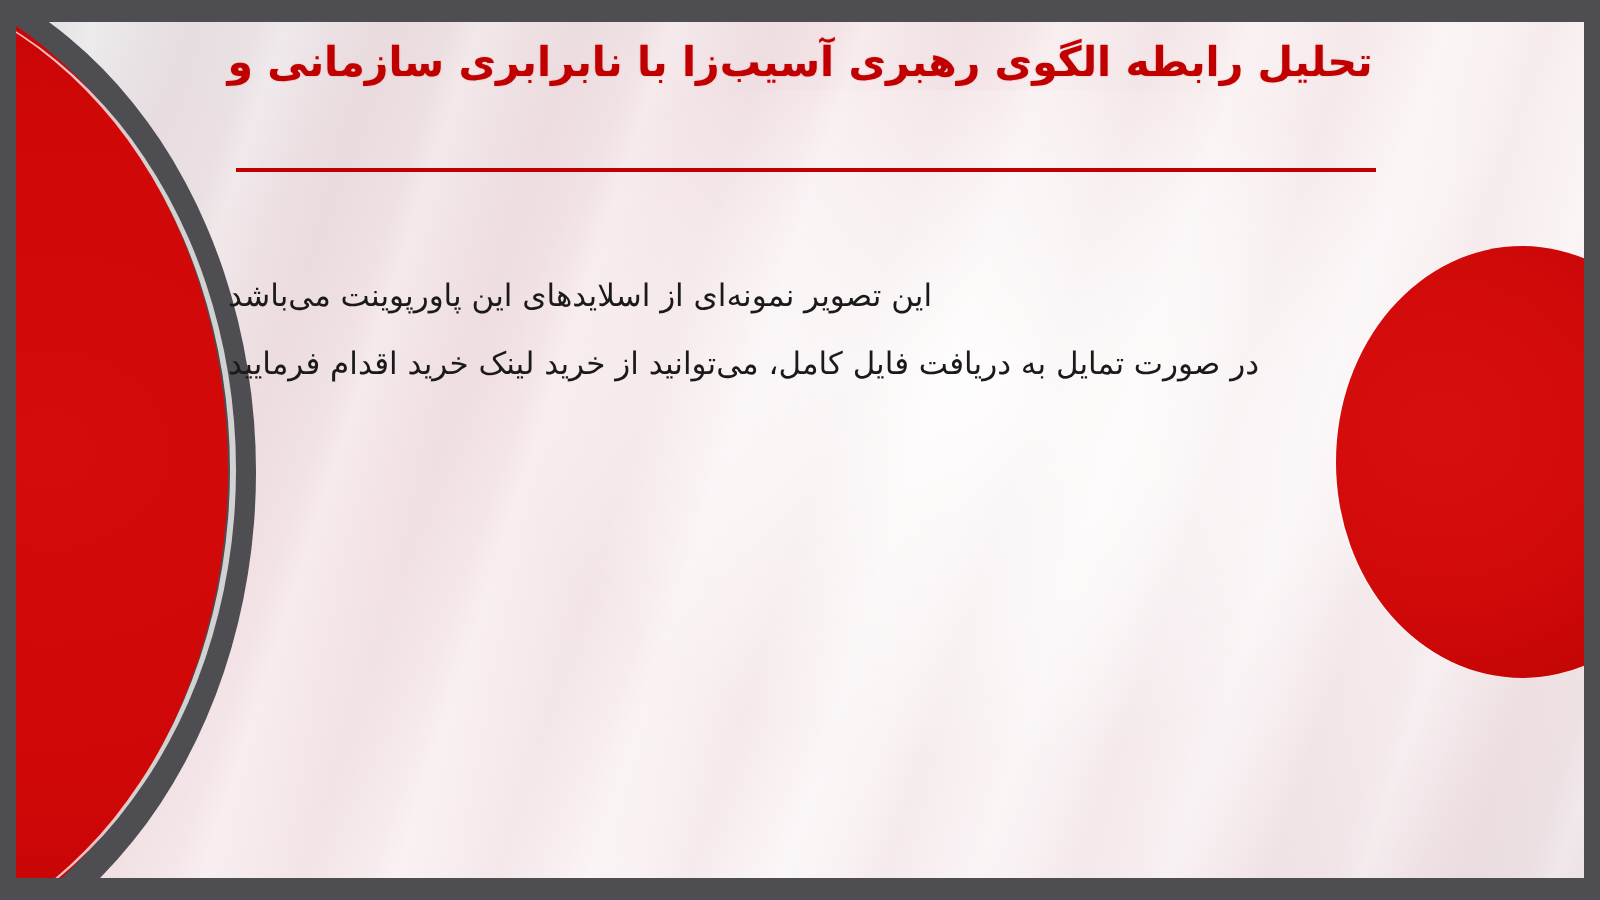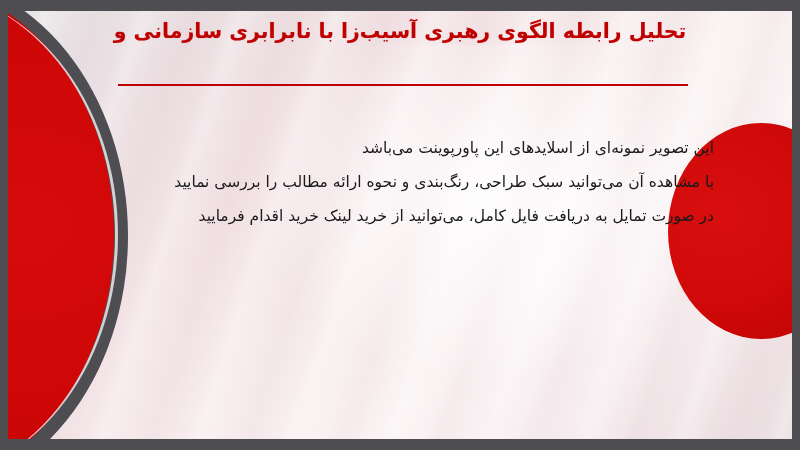--- a/index.html
+++ b/index.html
@@ -172,21 +172,21 @@
     border-top: 2px solid #c00000;
     z-index: 6;
   }
 
   
   .body-block {
     position: absolute;
     right: 78px;
     top: 120px;
     width: 600px;
-    text-align: right;
+    text-align: left;
     z-index: 6;
   }
   .body-line {
     color: #1a1a1a;
     font-size: 15.5px;
     line-height: 34px;
     white-space: nowrap;
   }
   .body-line.indent-1 { padding-left: 0; }
 </style>
@@ -210,17 +210,16 @@
 
     <div class="right-circle"></div>
 
     <div class="title-block">
       <div class="title-line">تحلیل رابطه الگوی رهبری آسیب‌زا با نابرابری سازمانی و</div>
     </div>
     <div class="title-rule"></div>
 
     <div class="body-block">
       <div class="body-line indent-1">این تصویر نمونه‌ای از اسلایدهای این پاورپوینت می‌باشد</div>
-      <div class="body-line">با مشاهده آن می‌توانید سبک طراحی، رنگ‌بندی و نحوه ارائه مطالب را بررسی نمایید</div>
       <div class="body-line">در صورت تمایل به دریافت فایل کامل، می‌توانید از خرید لینک خرید اقدام فرمایید</div>
     </div>
   </div>
 </div>
 
 </body></html>

